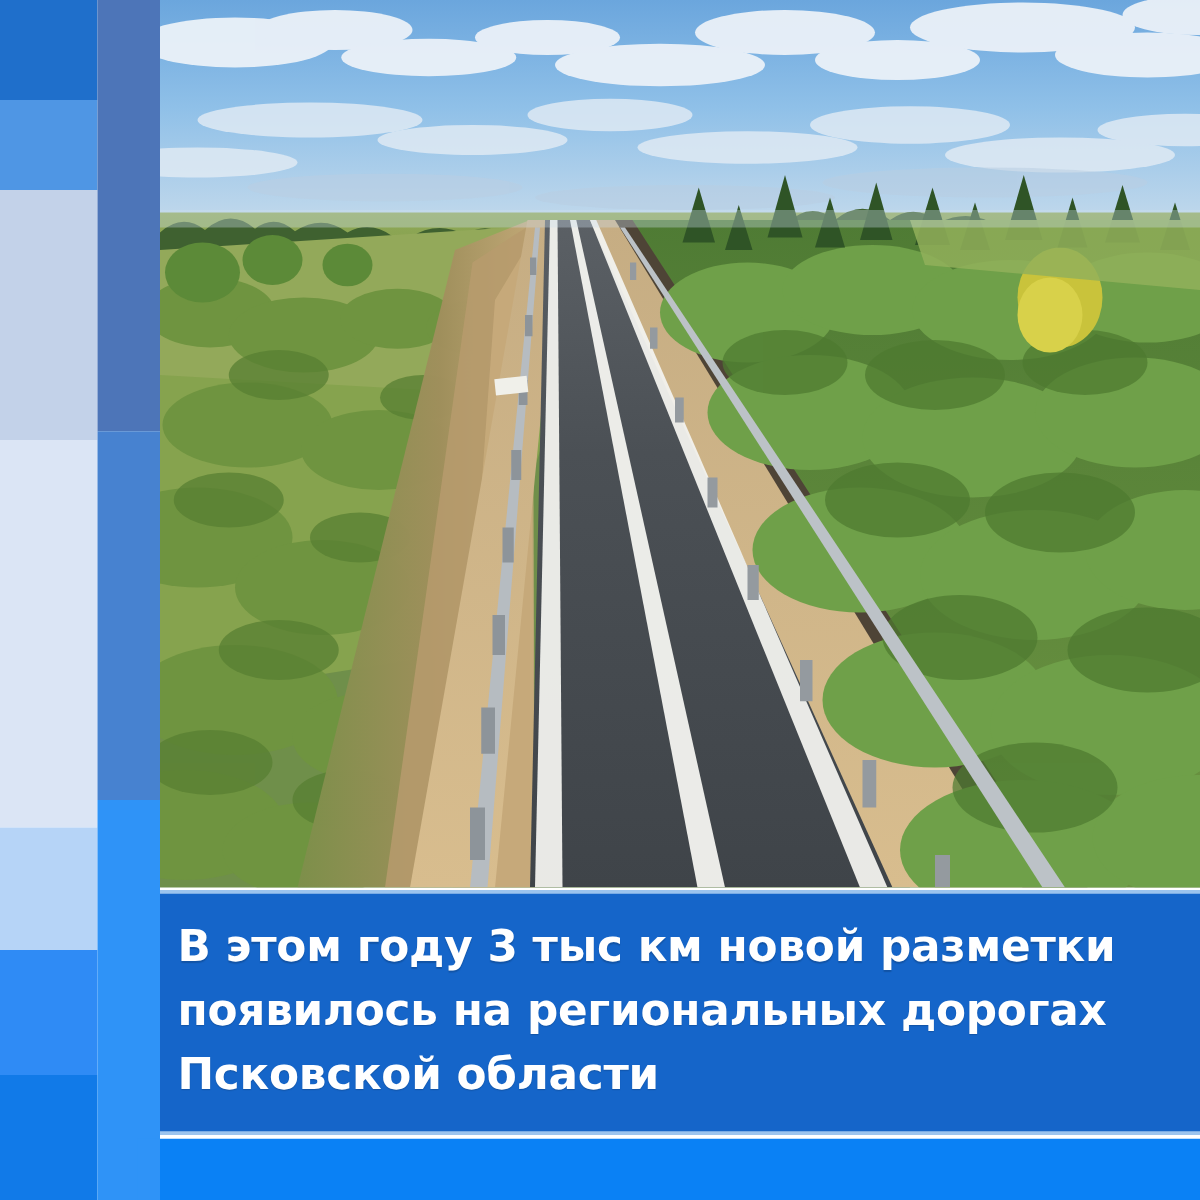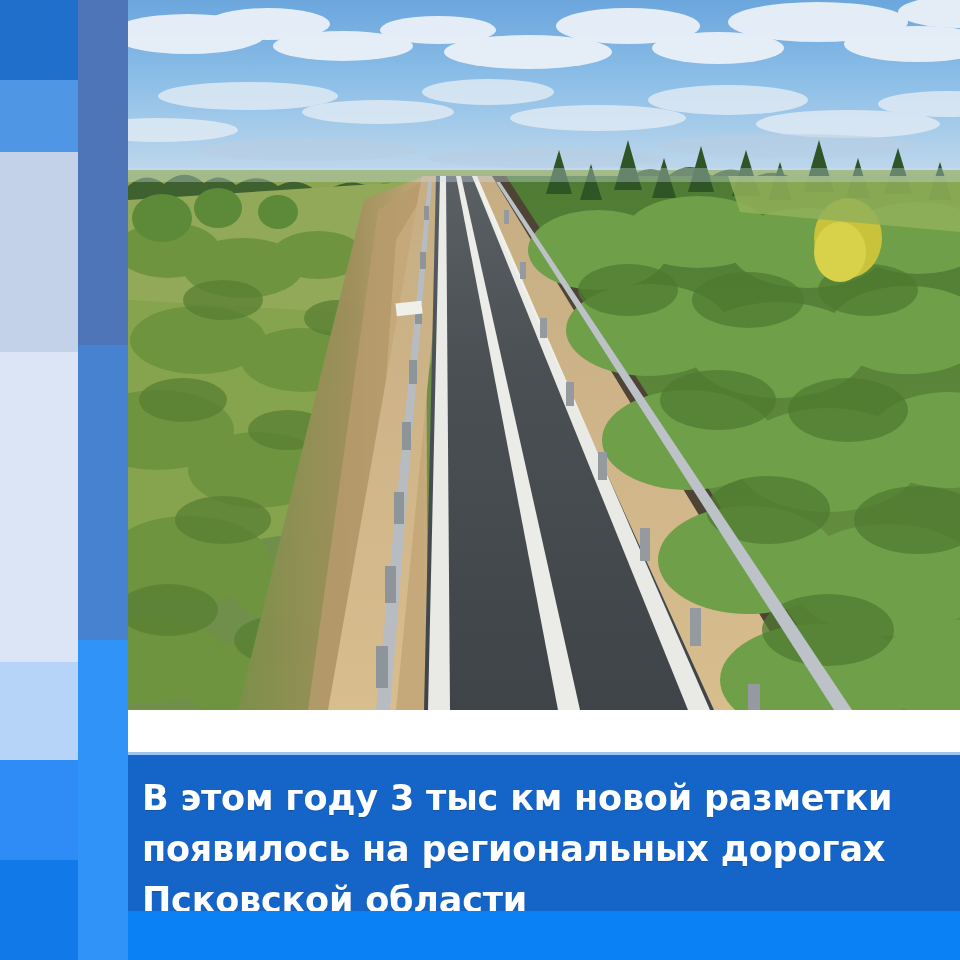--- a/index.html
+++ b/index.html
@@ -16,21 +16,21 @@
 
   
   #photo {
     position:absolute; left:128px; top:0; width:832px; height:710px;
     overflow:hidden; background:#6f8f4a;
   }
   #photo svg { display:block; width:832px; height:710px; }
 
   
   #caption-block {
-    position:absolute; left:128px; top:752px; width:832px; height:196px;
+    position:absolute; left:128px; top:712px; width:832px; height:196px;
     background:#1565c9;
     border-top:3px solid #9cc4ee;
     border-bottom:3px solid #9cc4ee;
     padding:18px 14px 0 14px;
   }
   #caption-text {
     color:#ffffff;
     font-family:"DejaVu Sans", sans-serif;
     font-weight:bold;
     font-size:35px;

